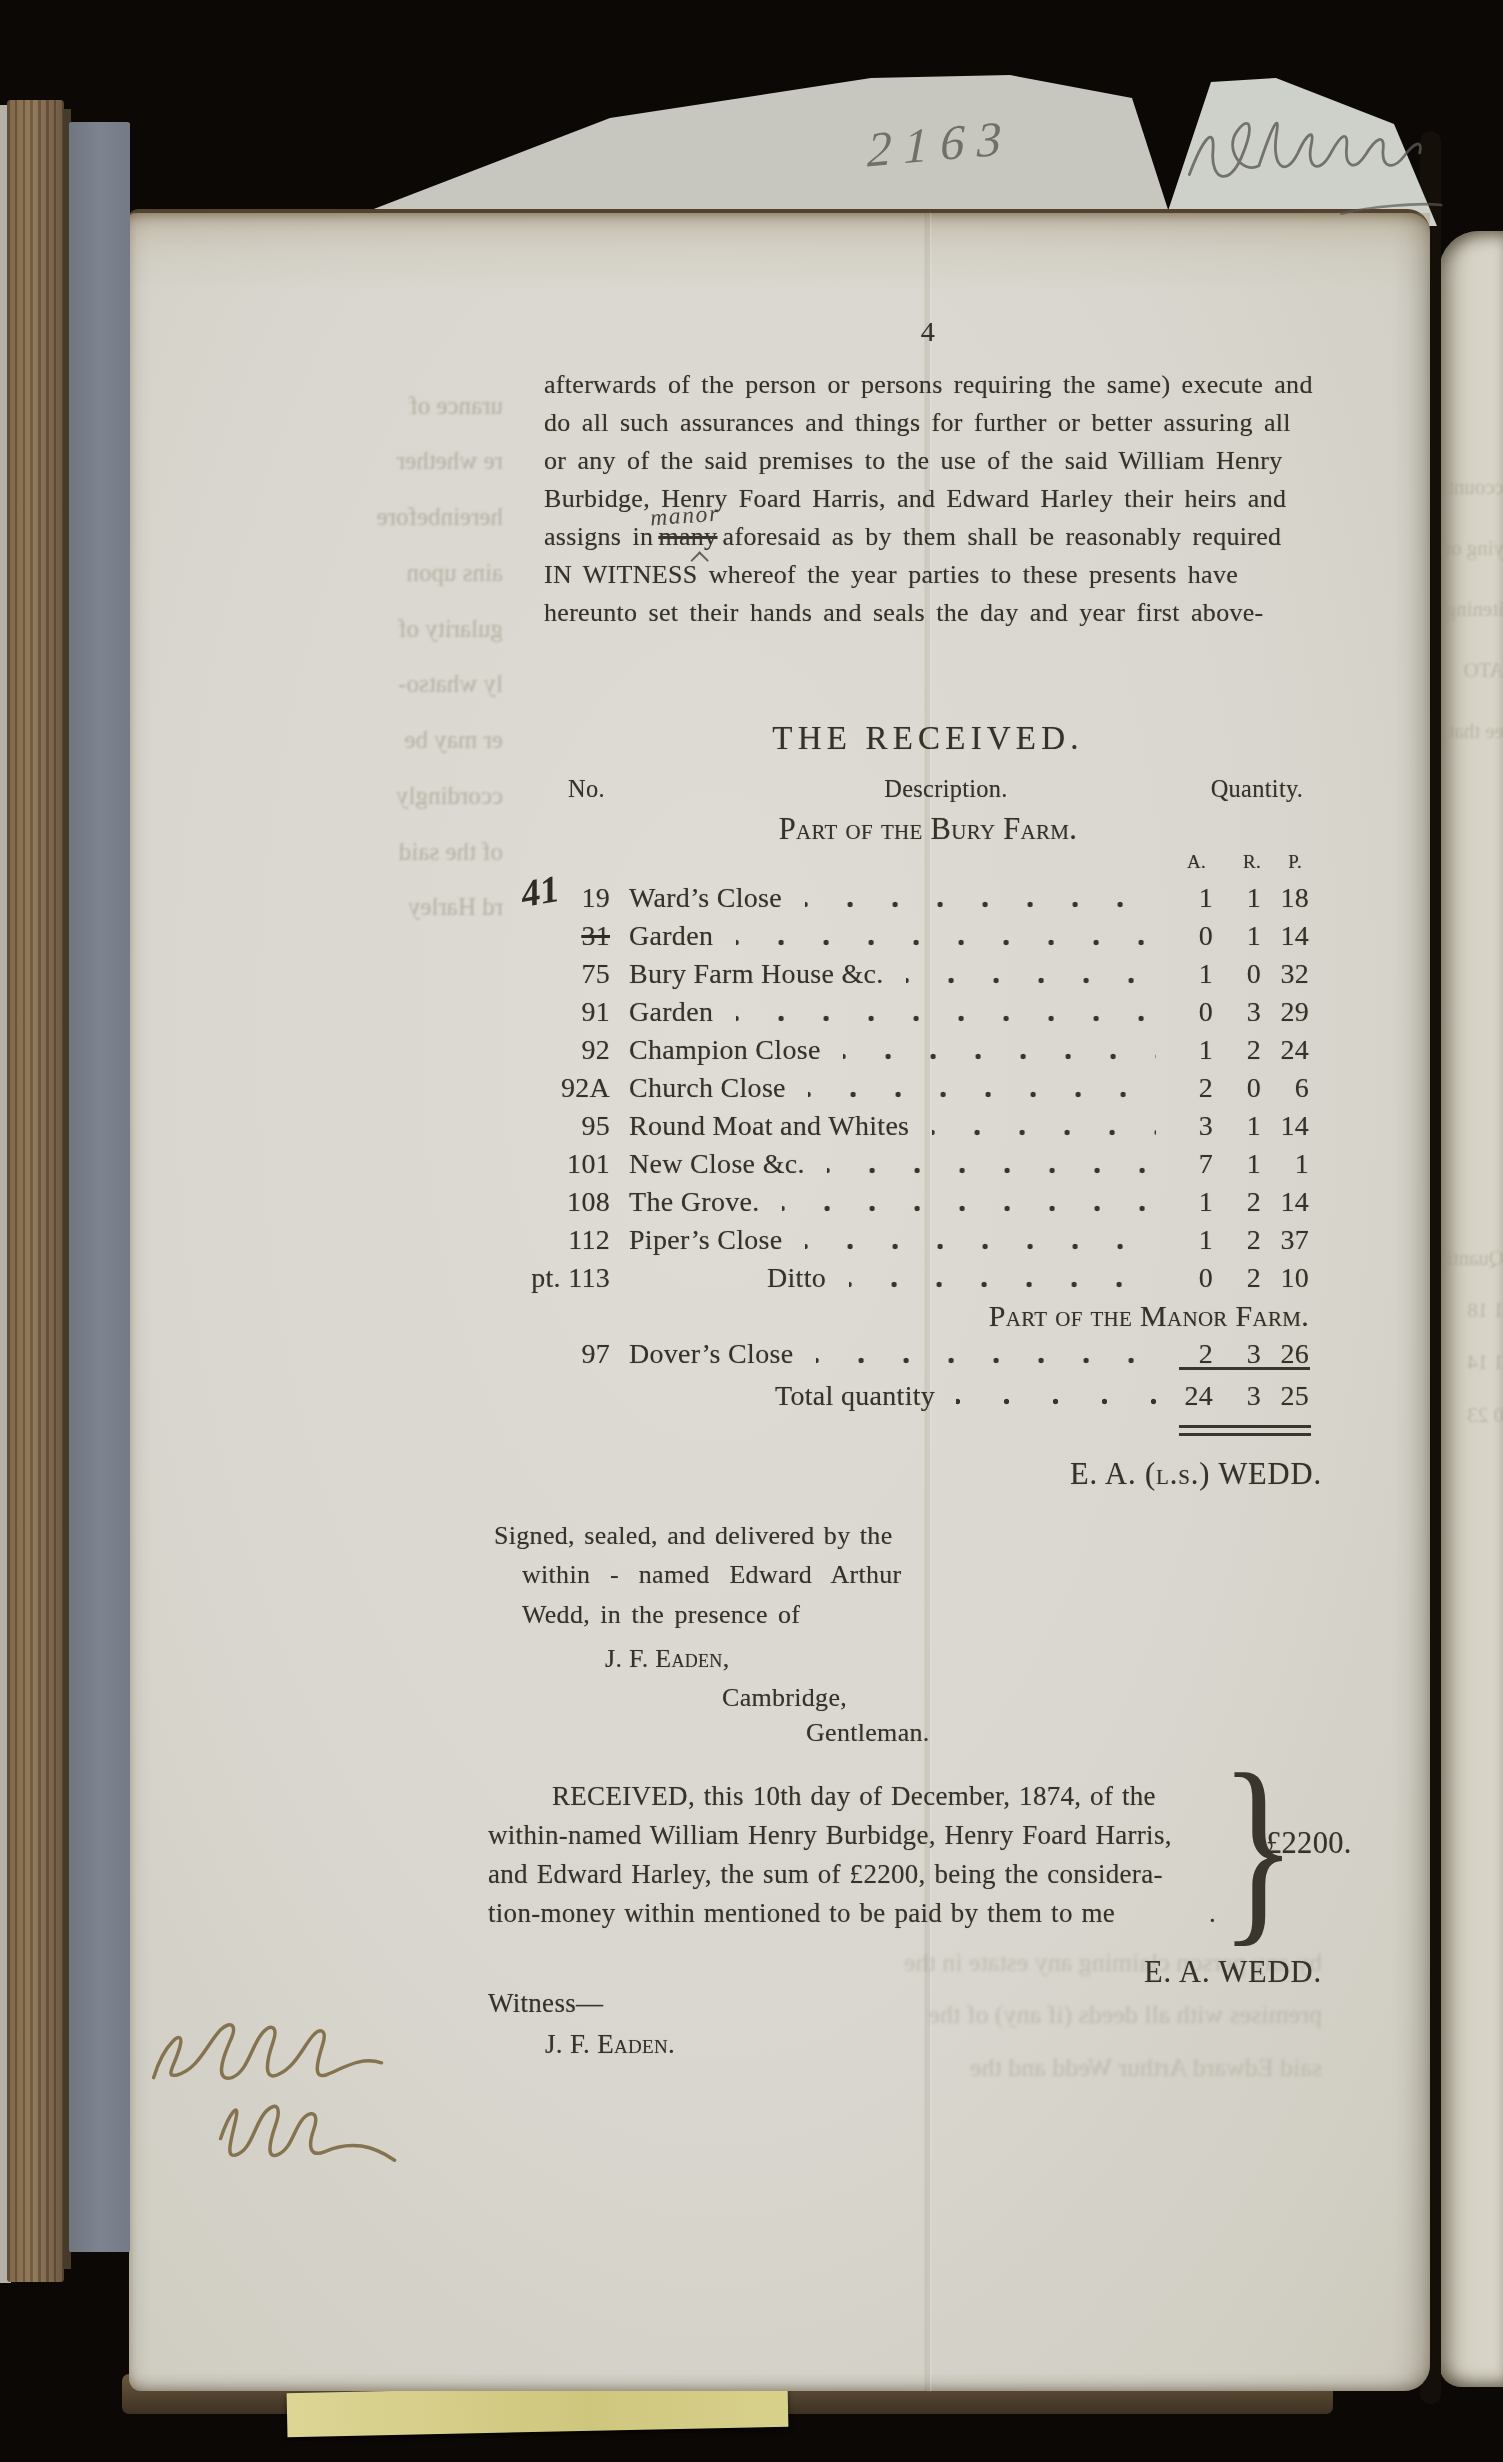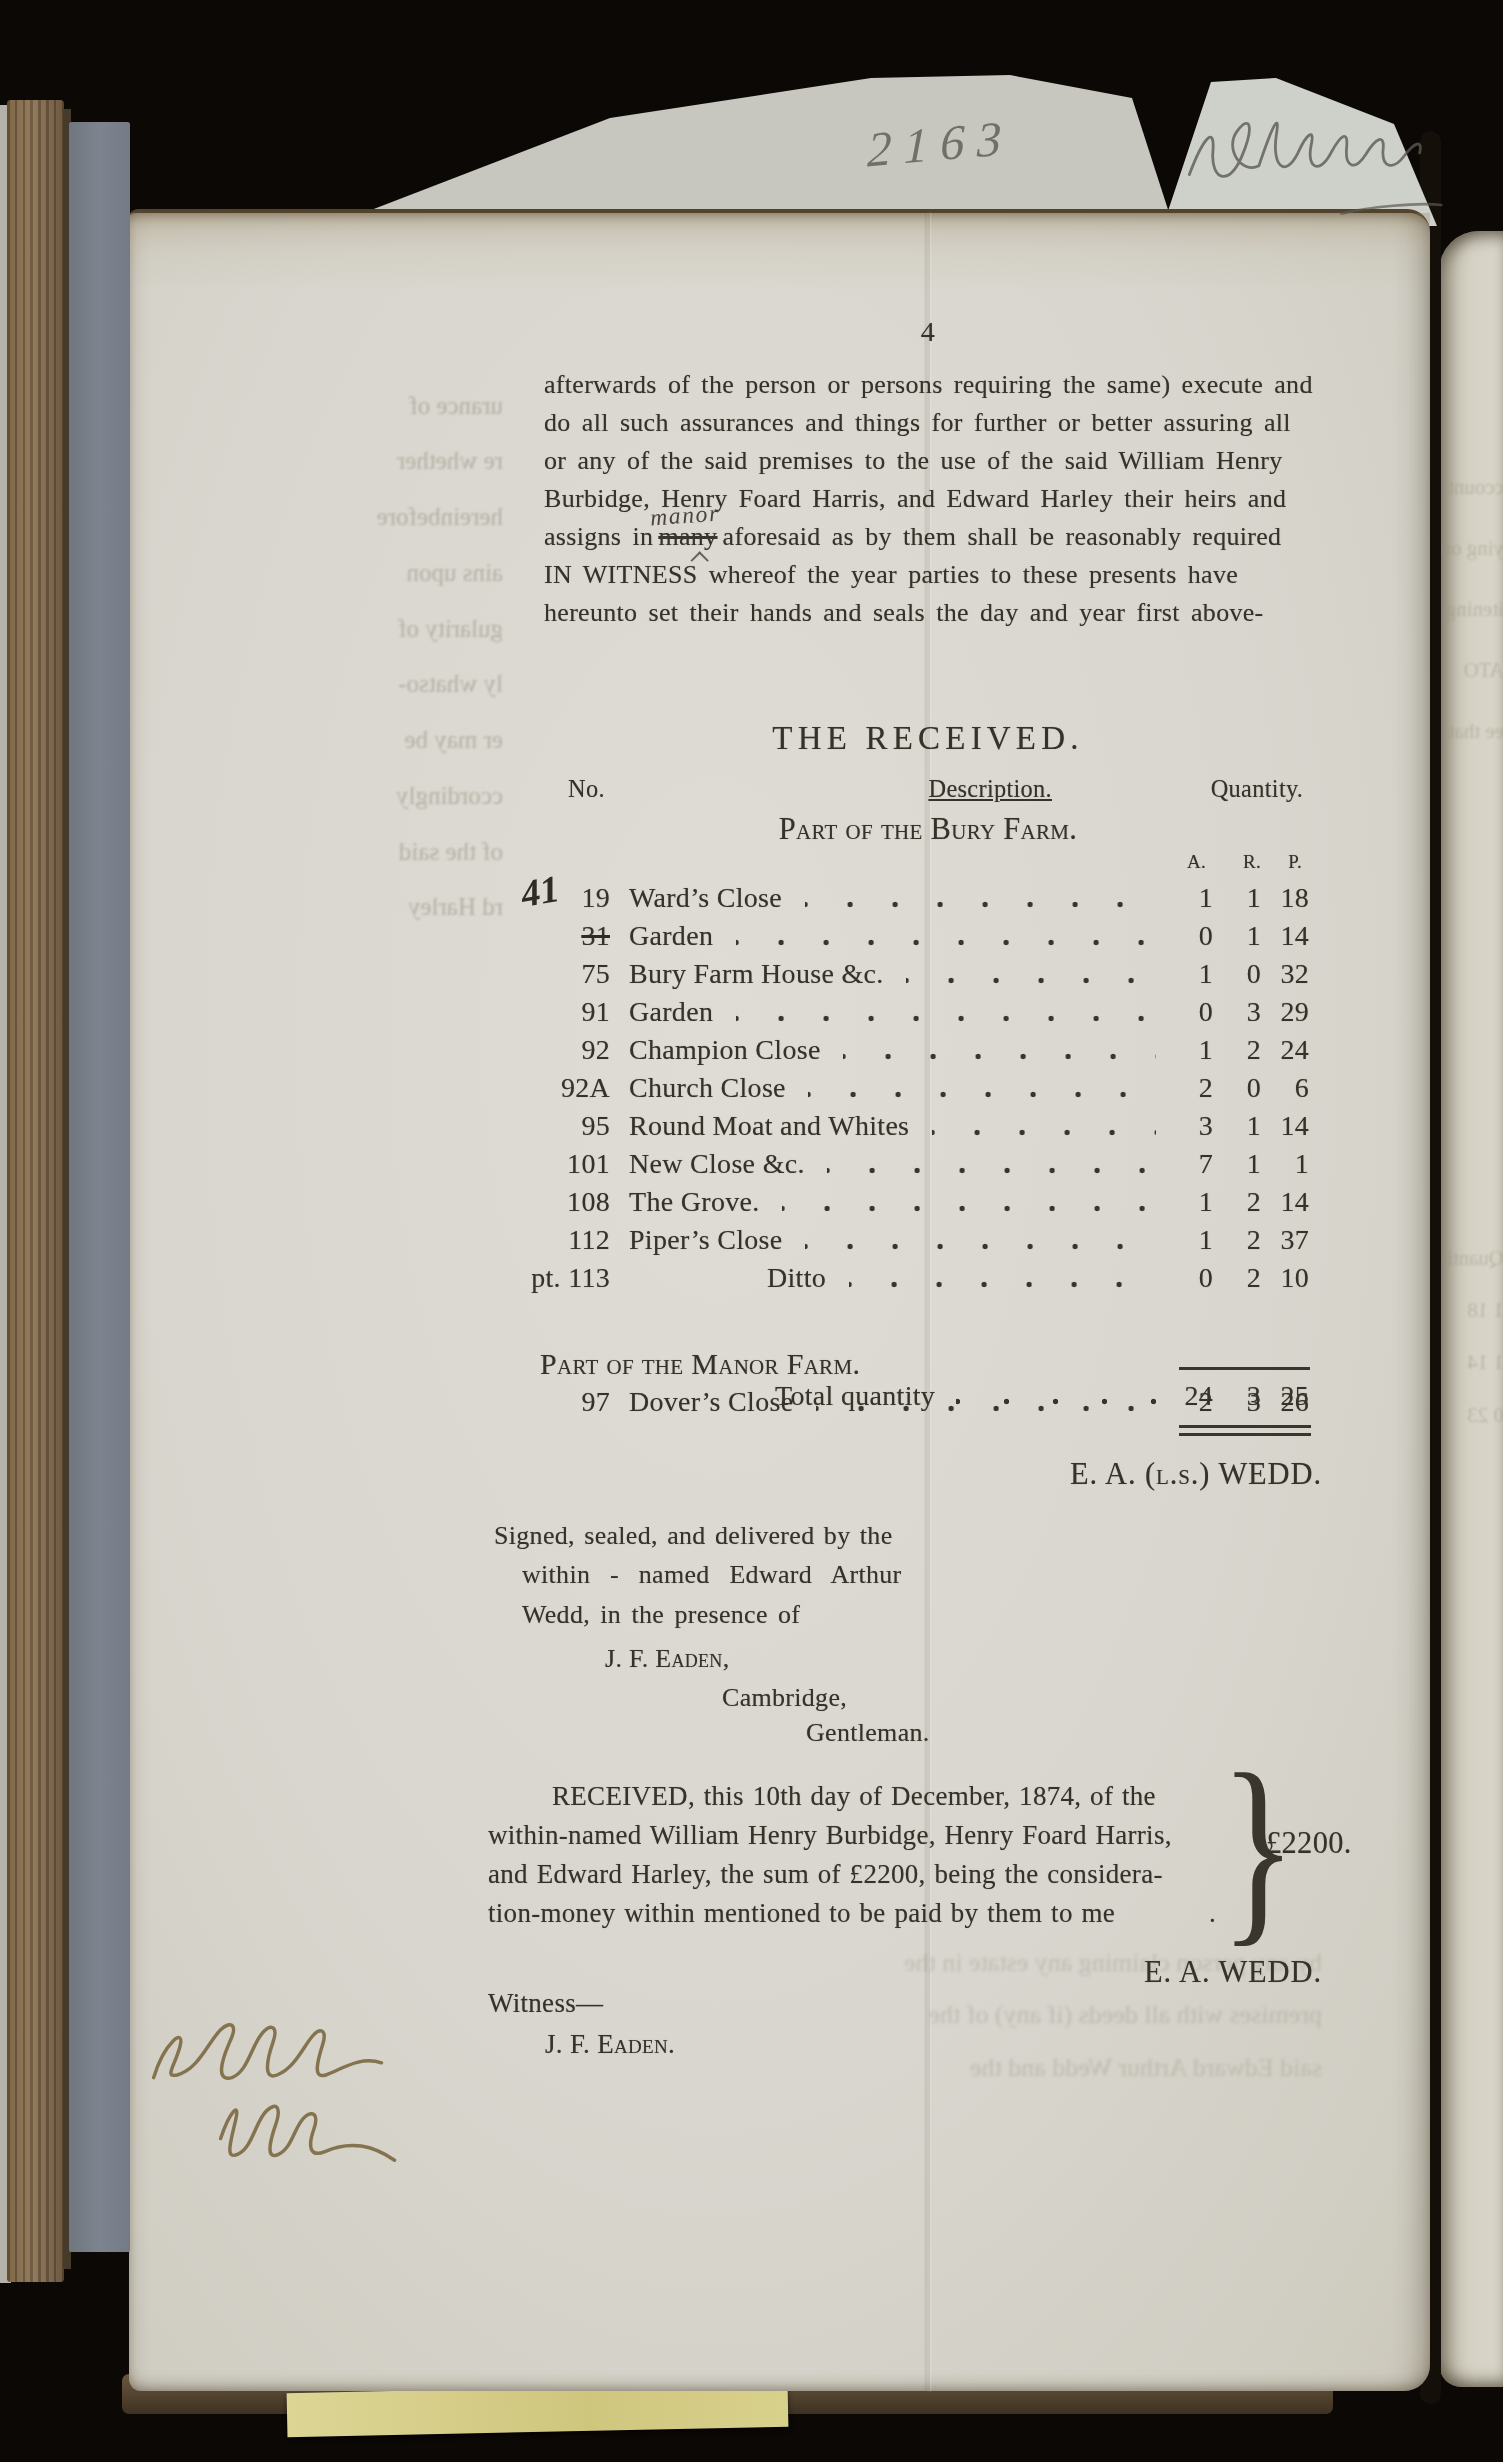--- a/index.html
+++ b/index.html
@@ -56,41 +56,41 @@
   .para .pline{white-space:nowrap;margin-left:40px;}
   .struck-word{position:relative;text-decoration:line-through;text-decoration-thickness:2.6px;text-decoration-color:#3a362d;margin:0 5.2px;}
   .struck-word::after{content:"";position:absolute;left:58%;bottom:-16.5px;width:11.3px;height:11.3px;
     border-left:2.2px solid #4a443c;border-top:2.2px solid #4a443c;transform:rotate(45deg);opacity:.8;}
   .inserted-word{position:absolute;left:-8.7px;top:-26px;font-style:italic;font-size:23.5px;letter-spacing:1.7px;
     color:#49433b;transform:rotate(-4deg);text-shadow:none;white-space:nowrap;}
 
   .sched-title{top:507px;font-size:33px;letter-spacing:5.2px;}
   .colhead{top:562px;font-size:24.4px;}
   .col-no{left:439px;}
-  .col-desc{left:679px;width:244px;text-align:right;text-decoration:underline;}
+  .col-desc{left:695px;width:244px;text-align:center;}
   .col-qty{left:1028px;width:200px;text-align:center;}
   .sect-heading{top:599px;font-size:30.5px;}
   .unit-row{left:359px;top:638px;width:821px;display:flex;font-size:19px;}
   .unit-row .sp{flex:1;}
   .unit-a{width:52px;text-align:right;padding-right:7px;box-sizing:border-box;}
   .unit-r{width:48px;text-align:right;box-sizing:border-box;}
   .unit-p{width:48px;text-align:right;padding-right:7px;box-sizing:border-box;}
 
   #schedule-rows{left:359px;top:666px;width:821px;font-size:28px;}
   .srow{display:flex;align-items:baseline;height:38px;line-height:38px;white-space:nowrap;}
   .srow .no{width:122px;text-align:right;flex:none;}
   .srow .desc{margin-left:19px;flex:none;}
   .srow .desc.indent{margin-left:157px;}
   .srow .leader{flex:1;align-self:stretch;margin:0 5.2px 0 22.6px;
     background-image:radial-gradient(circle,rgba(48,44,36,.95) 2.3px,rgba(0,0,0,0) 3px);
     background-size:45px 8.7px;background-repeat:repeat-x;background-position:22.6px 72%;}
   .srow .qa{width:52px;text-align:right;flex:none;}
   .srow .qr{width:48px;text-align:right;flex:none;}
   .srow .qp{width:48px;text-align:right;flex:none;}
-  .srow.section-heading-row{display:block;text-align:left;font-variant:small-caps;font-size:30px;text-indent:52px;margin-top:48px;}
+  .srow.section-heading-row{display:block;text-align:right;font-variant:small-caps;font-size:30px;text-indent:52px;}
   .no .struck-no{text-decoration:line-through;text-decoration-thickness:3px;text-decoration-color:#2f2b23;padding-left:5.2px;}
   .hand-correction{position:absolute;font-style:italic;font-size:38px;font-weight:bold;color:#2f2b25;
     transform:rotate(-10deg);text-shadow:none;letter-spacing:0;}
 
   .rule{position:absolute;background:#3a362e;height:3px;}
   .rule1{left:1050px;top:1154px;width:131px;}
   .rule2a{left:1050px;top:1212px;width:132px;height:2.6px;}
   .rule2b{left:1050px;top:1220px;width:132px;height:2.6px;}
   .total-row{left:359px;top:1167px;width:821px;display:flex;align-items:baseline;font-size:28px;white-space:nowrap;}
   .total-row .tlabel{margin-left:287px;flex:none;}

